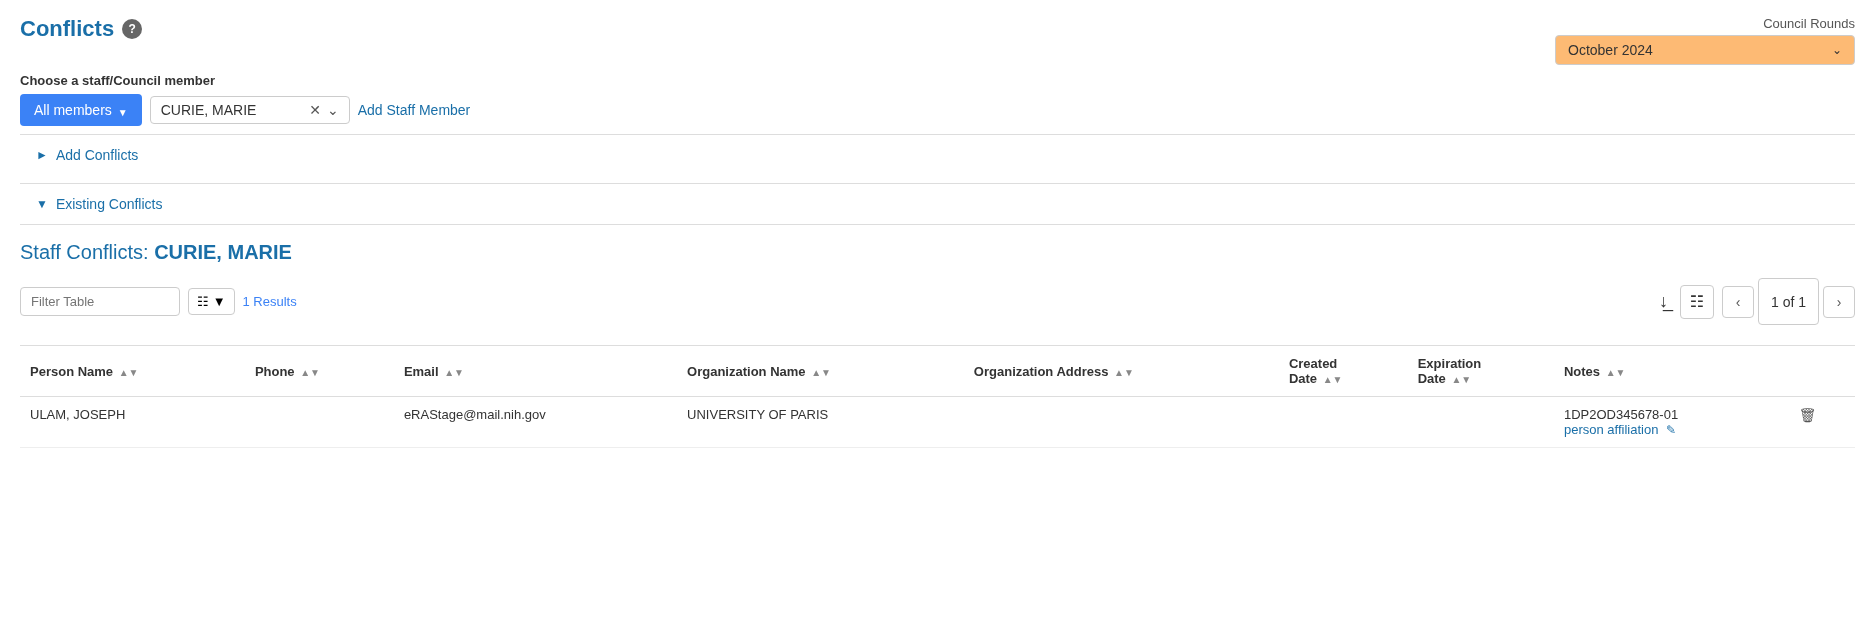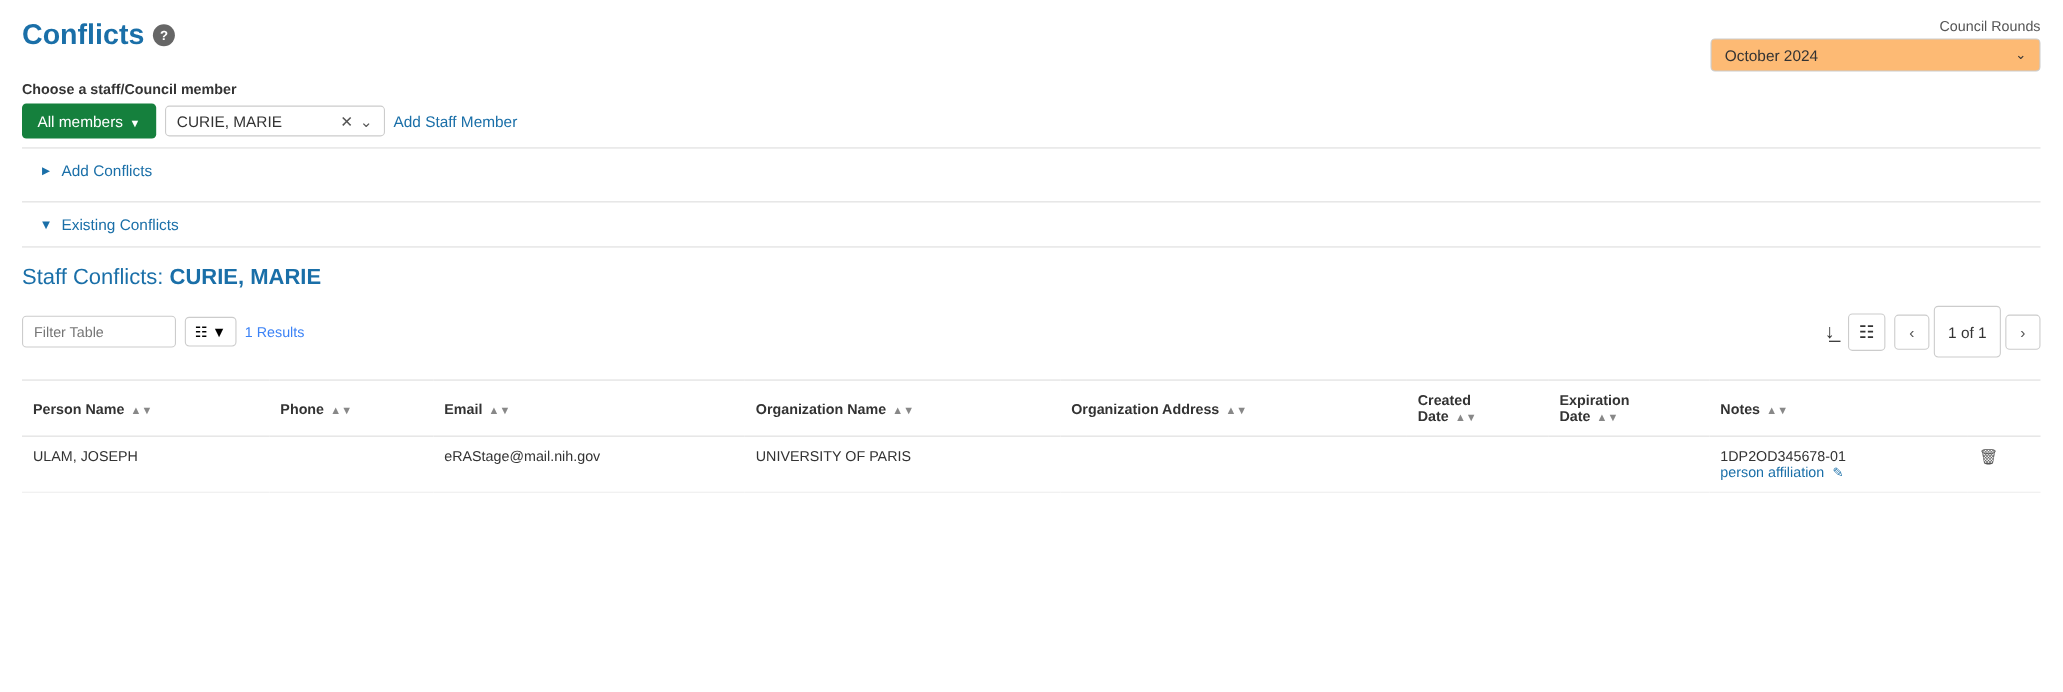--- a/index.html
+++ b/index.html
@@ -3,33 +3,33 @@
   <meta charset="utf-8">
   <style>
     * { box-sizing: border-box; margin: 0; padding: 0; }
     body { font-family: Arial, sans-serif; font-size: 14px; color: #333; background: #fff; }
 
     .page-container { padding: 16px 20px; }
 
     
     .page-header { display: flex; justify-content: space-between; align-items: flex-start; margin-bottom: 8px; }
     .title-row { display: flex; align-items: center; gap: 8px; }
-    .page-title { font-size: 26px; font-weight: bold; color: #1a6fa8; }
+    .page-title { font-size: 22px; font-weight: bold; color: #1a6fa8; }
     .help-icon { display: inline-flex; align-items: center; justify-content: center; width: 20px; height: 20px; border-radius: 50%; background: #666; color: #fff; font-size: 12px; font-weight: bold; cursor: pointer; }
 
     .council-rounds-section { display: flex; flex-direction: column; align-items: flex-end; gap: 4px; min-width: 320px; }
     .council-rounds-label { font-size: 13px; color: #555; }
     .council-rounds-dropdown { display: flex; align-items: center; justify-content: space-between; border: 1px solid #ccc; border-radius: 4px; padding: 6px 12px; min-width: 300px; cursor: pointer; background: #fdba74; font-size: 14px; }
     .council-rounds-dropdown .chevron { color: #333; font-size: 12px; }
 
     
     .member-chooser { margin-bottom: 8px; }
     .member-chooser-label { font-size: 13px; font-weight: bold; margin-bottom: 6px; color: #333; }
     .member-chooser-row { display: flex; align-items: center; gap: 8px; }
-    .all-members-btn { display: flex; align-items: flex-end; gap: 6px; background: #15803d; color: #fff; border: none; border-radius: 4px; padding: 8px 14px; font-size: 14px; cursor: pointer; }
+    .all-members-btn { display: flex; align-items: flex-end; gap: 6px; background: #3b82f6; color: #fff; border: none; border-radius: 4px; padding: 8px 14px; font-size: 14px; cursor: pointer; }
     .all-members-btn .arrow { font-size: 10px; }
     .member-input-wrapper { display: flex; align-items: center; border: 1px solid #ccc; border-radius: 4px; padding: 5px 10px; min-width: 200px; background: #fff; }
     .member-input-wrapper span { flex: 1; font-size: 14px; }
     .member-input-controls { display: flex; gap: 6px; align-items: center; color: #555; cursor: pointer; font-size: 13px; }
     .add-staff-link { color: #1a6fa8; text-decoration: none; font-size: 14px; cursor: pointer; }
 
     
     .section-collapse { border-top: 1px solid #ddd; margin-top: 8px; }
     .section-collapse-header { display: flex; align-items: center; gap: 8px; padding: 12px 16px; cursor: pointer; color: #1a6fa8; font-size: 14px; }
     .section-collapse-header .chevron-icon { font-size: 12px; }
@@ -37,21 +37,21 @@
     .section-border-bottom { border-bottom: 1px solid #ddd; }
 
     
     .conflicts-section { padding: 16px 0; }
     .conflicts-title { font-size: 20px; font-weight: normal; color: #1a6fa8; margin-bottom: 14px; }
     .conflicts-title .member-name { font-weight: bold; color: #1a6fa8; }
 
     
     .table-toolbar { display: flex; align-items: center; justify-content: space-between; margin-bottom: 10px; }
     .toolbar-left { display: flex; align-items: center; gap: 8px; }
-    .filter-input { border: 1px solid #ccc; border-radius: 4px; padding: 6px 10px; font-size: 13px; width: 140px; }
+    .filter-input { border: 1px solid #ccc; border-radius: 4px; padding: 6px 10px; font-size: 13px; width: 160px; }
     .columns-btn { display: flex; align-items: center; gap: 4px; border: 1px solid #ccc; border-radius: 4px; padding: 5px 8px; cursor: pointer; background: #fff; font-size: 13px; }
     .results-count { font-size: 13px; color: #3b82f6; }
     .toolbar-right { display: flex; align-items: center; gap: 8px; }
     .download-icon-btn { cursor: pointer; padding: 4px; font-size: 18px; color: #333; border: none; background: none; }
     .grid-view-btn { display: flex; align-items: center; justify-content: center; width: 34px; height: 34px; border: 1px solid #ccc; border-radius: 4px; cursor: pointer; background: #fff; font-size: 16px; }
     .pagination { display: flex; align-items: center; gap: 4px; }
     .page-btn { display: flex; align-items: center; justify-content: center; width: 32px; height: 32px; border: 1px solid #ccc; border-radius: 4px; cursor: pointer; background: #fff; font-size: 14px; color: #555; }
     .page-info { display: flex; align-items: center; justify-content: center; border: 1px solid #ccc; border-radius: 4px; padding: 0 12px; height: 47px; font-size: 14px; }
 
     

